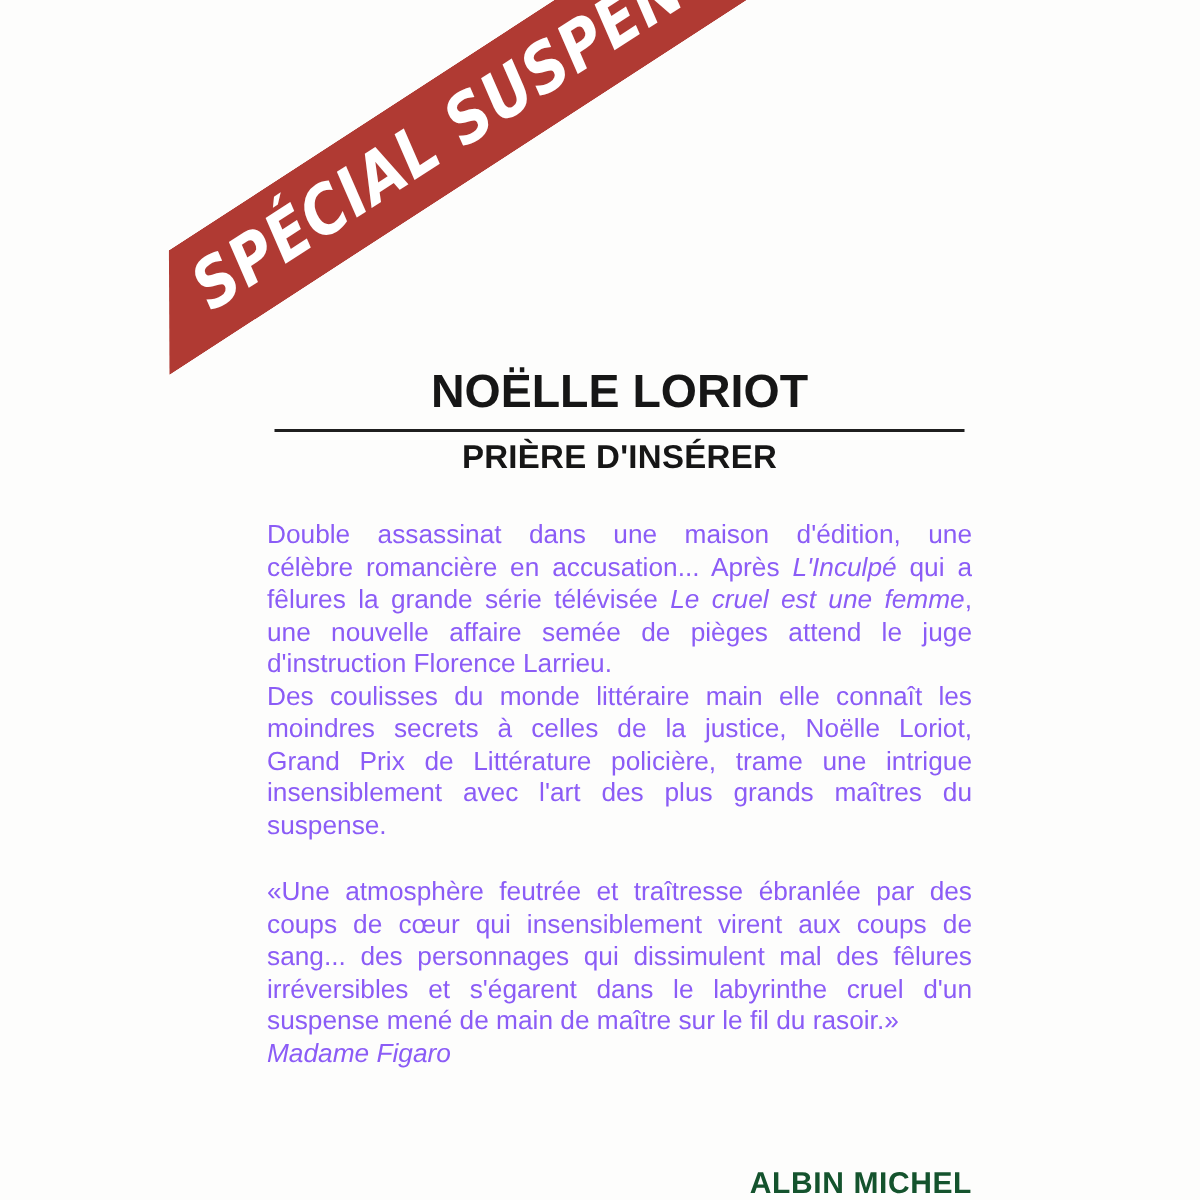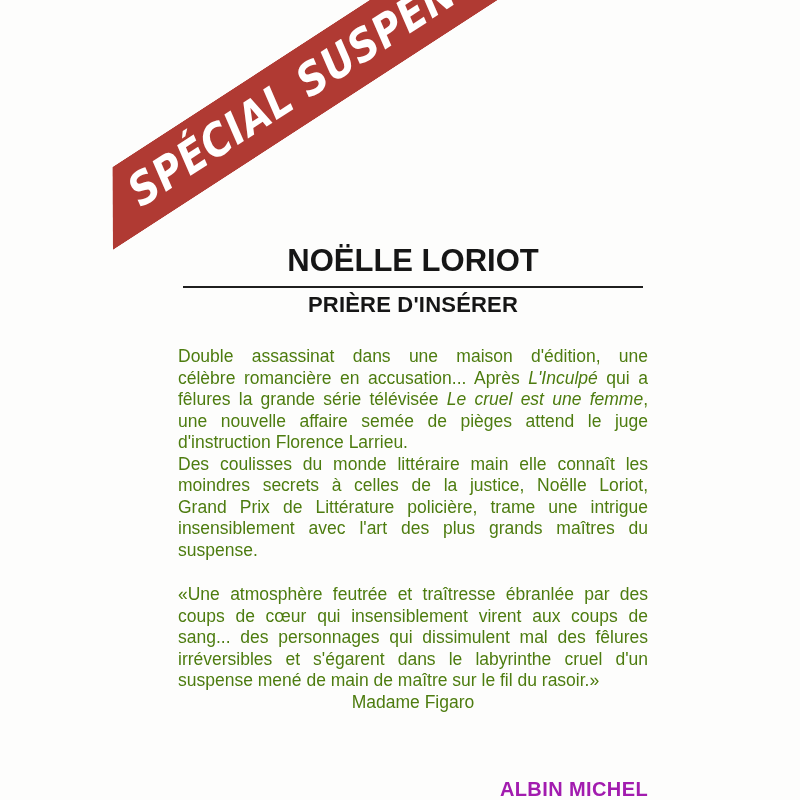--- a/index.html
+++ b/index.html
@@ -73,45 +73,46 @@
   }
 
   
   .content {
     position: absolute;
     left: 178px;
     top: 346px;
     width: 470px;
     font-size: 17.5px;
     line-height: 21.5px;
-    color: #4d7c0f;
+    color: #8b5cf6;
   }
   .line {
     text-align: justify;
     text-align-last: justify;
     overflow: hidden;
   }
   .line.last { text-align-last: left; }
   .it { font-style: italic; }
   .quote-1 { margin-top: 23px; }
   .quote-2 { margin-top: 4px; }
   .source {
-    text-align: center;
+    text-align: left;
+    font-style: italic;
   }
 
   .publisher {
     position: absolute;
     top: 778px;
     left: 178px;
     width: 470px;
     text-align: right;
     font-size: 20px;
     font-weight: bold;
     letter-spacing: 0.4px;
-    color: #a21caf;
+    color: #14532d;
   }
 </style>
 </head>
 <body>
 
 <div class="page">
 
   <div class="banner">
     <span class="banner-label">SPÉCIAL SUSPENSE</span>
   </div>

